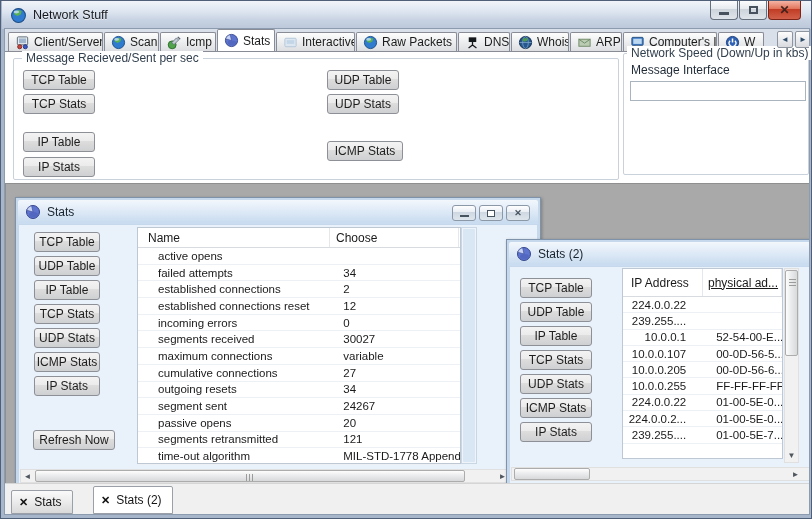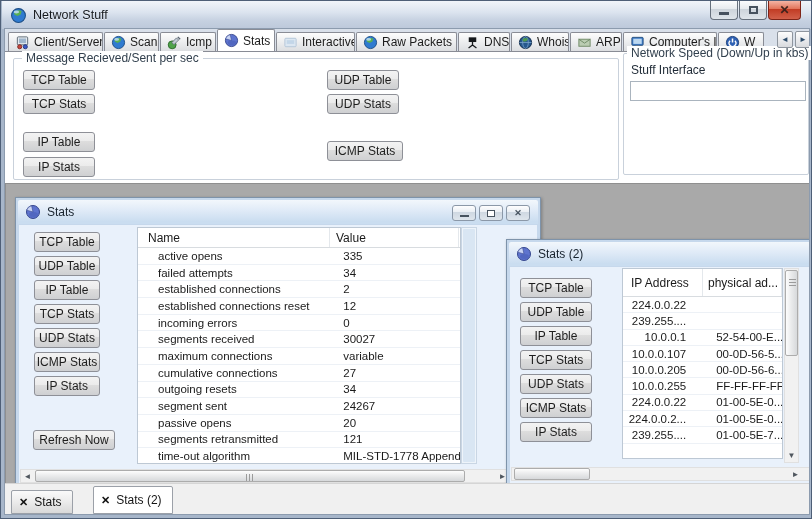--- a/index.html
+++ b/index.html
@@ -90,21 +90,21 @@
   
   .t1 .lhead { height:20px; }
   .t1 .trow { height:16.7px; }
   .t1 .c0 { width:192px; } .t1 .c1 { width:129px; }
   .t1 .hcell.c0 { padding-left:10px; } .t1 .hcell.c1 { padding-left:6px; }
   .t1 .tcell.c0 { padding-left:20px; } .t1 .tcell.c1 { padding-left:6px; }
   
   .t2 .lhead { height:28px; }
   .t2 .trow { height:16.3px; }
   .t2 .c0 { width:80px; } .t2 .c1 { width:79px; }
-  .t2 .hcell.c0 { padding-left:8px; } .t2 .hcell.c1 { padding-left:5px; }
+  .t2 .hcell.c0 { padding-left:8px; } .t2 .hcell.c1 { padding-left:5px;text-decoration:underline; }
   .t2 .tcell.c0 { justify-content:flex-end; padding-right:9px; }
   .t2 .tcell.c1 { padding-left:5px; }
   
   .hscroll { position:absolute; height:14px; background:#F1F1F1;
     border:1px solid #E0E0E0; }
   .vscroll { position:absolute; width:15px; background:#F1F1F1;
     border:1px solid #E0E0E0; }
   .sthumb { position:absolute; background:linear-gradient(#FDFDFD,#E9EAEB 50%,#D7D9DB);
     border:1px solid #ACACAC; border-radius:2px; }
   .vthumb { position:absolute; background:linear-gradient(90deg,#FDFDFD,#E9EAEB 50%,#D7D9DB);
@@ -293,21 +293,21 @@
       <button class="vbtn" style="left:18px;top:18px;width:72px;height:20px">TCP Table</button>
       <button class="vbtn" style="left:18px;top:42px;width:72px;height:20px">TCP Stats</button>
       <button class="vbtn" style="left:18px;top:80px;width:72px;height:20px">IP Table</button>
       <button class="vbtn" style="left:18px;top:105px;width:72px;height:20px">IP Stats</button>
       <button class="vbtn" style="left:322px;top:18px;width:72px;height:20px">UDP Table</button>
       <button class="vbtn" style="left:322px;top:42px;width:72px;height:20px">UDP Stats</button>
       <button class="vbtn" style="left:322px;top:89px;width:76px;height:20px">ICMP Stats</button>
 
       <div class="groupbox" style="left:618px;top:1px;width:186px;height:122px">
         <span class="gblegend" style="left:3px">Network Speed (Down/Up in kbs)</span>
-        <span class="chooselabel" style="left:7px;top:9px">Stuff Interface</span>
+        <span class="chooselabel" style="left:7px;top:9px">Message Interface</span>
         <input class="combo" style="left: 6px; top: 27px; width: 176px; height: 20px;" value="">
       </div>
     </div>
 
     <div id="mdi">
 
       <div class="child" style="left:10px;top:14px;width:526px;height:300px">
         <div class="ctitle">
           <svg class="cicon">
               <use href="#sym-pie"></use>
@@ -334,27 +334,26 @@
               <button class="vbtn">TCP Stats</button>
               <button class="vbtn">UDP Stats</button>
               <button class="vbtn">ICMP Stats</button>
               <button class="vbtn">IP Stats</button>
             </div>
           <button class="vbtn" style="left:14px;top:205px;width:82px;height:20px">Refresh Now</button>
 
           <div class="ltable t1" style="left:118px;top:2px;width:324px;height:237px">
             <div class="lhead">
               <div class="hcell c0">Name</div>
-              <div class="hcell c1">Value</div>
+              <div class="hcell c1">Choose</div>
             </div>
             <div>
 
             <div class="trow">
                   <span class="tcell c0">active opens</span>
-                  <span class="tcell c1">335</span>
                 </div>
                 <div class="trow">
                   <span class="tcell c0">failed attempts</span>
                   <span class="tcell c1">34</span>
                 </div>
                 <div class="trow">
                   <span class="tcell c0">established connections</span>
                   <span class="tcell c1">2</span>
                 </div>
                 <div class="trow">

